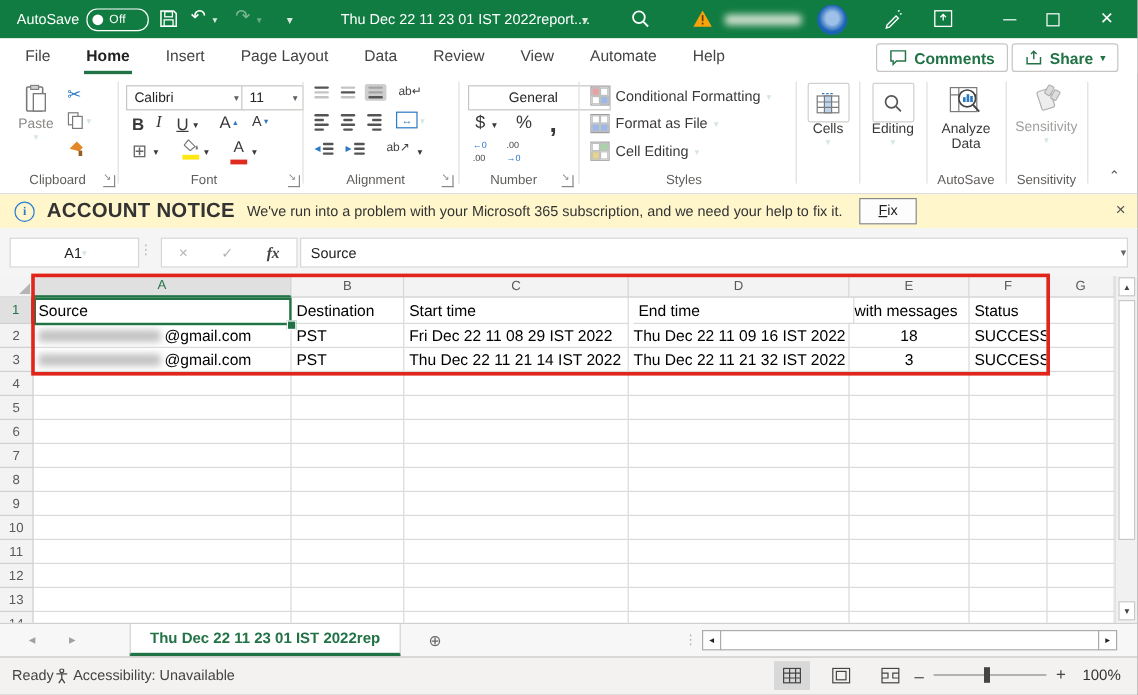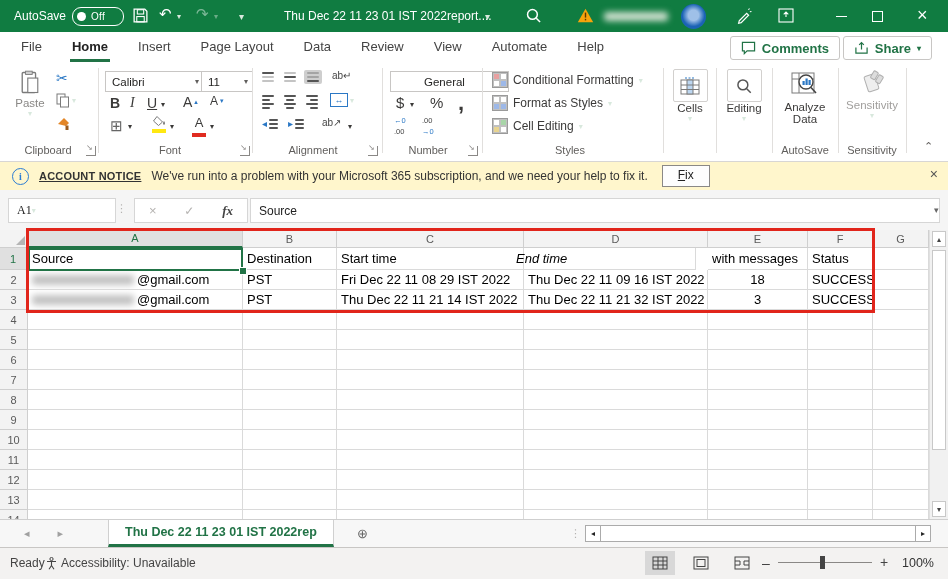--- a/index.html
+++ b/index.html
@@ -53,29 +53,29 @@
   .cfgrid{display:inline-grid;grid-template-columns:7px 7px;grid-template-rows:7px 7px;border:1px solid #9a9a9a;}
   .cfgrid i{border:0.5px solid #c0c0c0;}
   .colorbar{display:block;height:4px;width:14px;margin-top:1px;}
   .gray{color:#a19f9d;}
 
   
   .notice{position:absolute;left:0;top:162px;width:948px;height:28px;background:#FFF6CC;border-bottom:1px solid #e6dfae;
           display:flex;align-items:center;font-size:12px;color:#333;}
   .info-ic{width:15px;height:15px;border:1.5px solid #2b7cd3;border-radius:50%;color:#2b7cd3;font-size:10px;font-weight:700;
            display:flex;align-items:center;justify-content:center;margin:0 10px 0 12px;font-family:"Liberation Serif",serif;}
-  .notice b{font-size:11px;letter-spacing:.2px;margin-right:10px;text-decoration:underline;}
+  .notice b{font-size:17px;letter-spacing:.2px;margin-right:10px;}
   .fix-btn{margin-left:14px;width:46px;height:20px;border:1px solid #8a8886;background:#fdfdfd;text-align:center;line-height:19px;font-size:12px;color:#222;}
   .fix-btn::first-letter{text-decoration:underline;}
   .notice-close{position:absolute;right:10px;top:4px;font-size:14px;color:#555;}
 
   
   .fbar{position:absolute;left:0;top:190px;width:948px;height:40px;background:#f5f5f5;border-bottom:1px solid #d6d6d6;}
   .fbox{position:absolute;top:8px;height:23px;background:#fff;border:1px solid #d6d6d6;display:flex;align-items:center;font-size:12px;color:#222;}
-  .namebox{left:8px;width:98px;padding-left:8px;justify-content:flex-start;font-family:Liberation Serif, serif;}
+  .namebox{left:8px;width:98px;padding-left:8px;justify-content:center;}
   .fdots{position:absolute;left:116px;top:12px;color:#b5b3b1;font-size:11px;}
   .fbtns{left:134px;width:112px;justify-content:space-around;color:#b5b3b1;}
   .fx{font-family:"Liberation Serif",serif;font-style:italic;font-weight:700;color:#444;font-size:13px;}
   .fvalue{left:250px;width:680px;padding-left:8px;}
   .fexp{position:absolute;left:934px;top:15px;color:#666;font-size:9px;}
 
   
   .grid{position:absolute;left:0;top:230px;width:929px;height:289px;background:#fff;overflow:hidden;}
   .gh{position:absolute;background:#f3f3f3;border-right:1px solid #cfcfcf;border-bottom:1px solid #cfcfcf;
       box-sizing:border-box;font-size:11px;color:#5a5a5a;display:flex;align-items:center;justify-content:center;}
@@ -388,21 +388,21 @@
       <span>Conditional Formatting</span>
       <span class="chev">▾</span>
     </div>
     <div class="styles-item" style="left:492px;top:33px;">
       <span class="cfgrid">
           <i style="background:#fff;"></i>
           <i style="background:#fff;"></i>
           <i style="background:#9db8e8;"></i>
           <i style="background:#9db8e8;"></i>
         </span>
-      <span>Format as Styles</span>
+      <span>Format as File</span>
       <span class="chev">▾</span>
     </div>
     <div class="styles-item" style="left:492px;top:56px;">
       <span class="cfgrid">
           <i style="background:#fff;"></i>
           <i style="background:#a8d5a8;"></i>
           <i style="background:#e8d490;"></i>
           <i style="background:#fff;"></i>
         </span>
       <span>Cell Editing</span>
@@ -513,21 +513,21 @@
       <div class="gh selhdr selrow" style="left: 0px; top: 18px; width: 28px; height: 22px;">1</div>
       <div class="cell" style="left: 28px; top: 18px; width: 215px; height: 22px;">
         <span>Source</span>
       </div>
       <div class="cell" style="left: 243px; top: 18px; width: 94px; height: 22px;">
         <span>Destination</span>
       </div>
       <div class="cell" style="left: 337px; top: 18px; width: 187px; height: 22px;">
         <span>Start time</span>
       </div>
-      <div class="cell" style="left: 512px; top: 18px; width: 184px; height: 22px; font-style: italic;">
+      <div class="cell" style="left: 528px; top: 18px; width: 184px; height: 22px;">
         <span>End time</span>
       </div>
       <div class="cell" style="left: 708px; top: 18px; width: 100px; height: 22px;">
         <span>with messages</span>
       </div>
       <div class="cell" style="left: 808px; top: 18px; width: 65px; height: 22px;">
         <span>Status</span>
       </div>
       <div class="cell" style="left: 873px; top: 18px; width: 56px; height: 22px;"></div>
       <div class="gh" style="left: 0px; top: 40px; width: 28px; height: 20px;">2</div>

